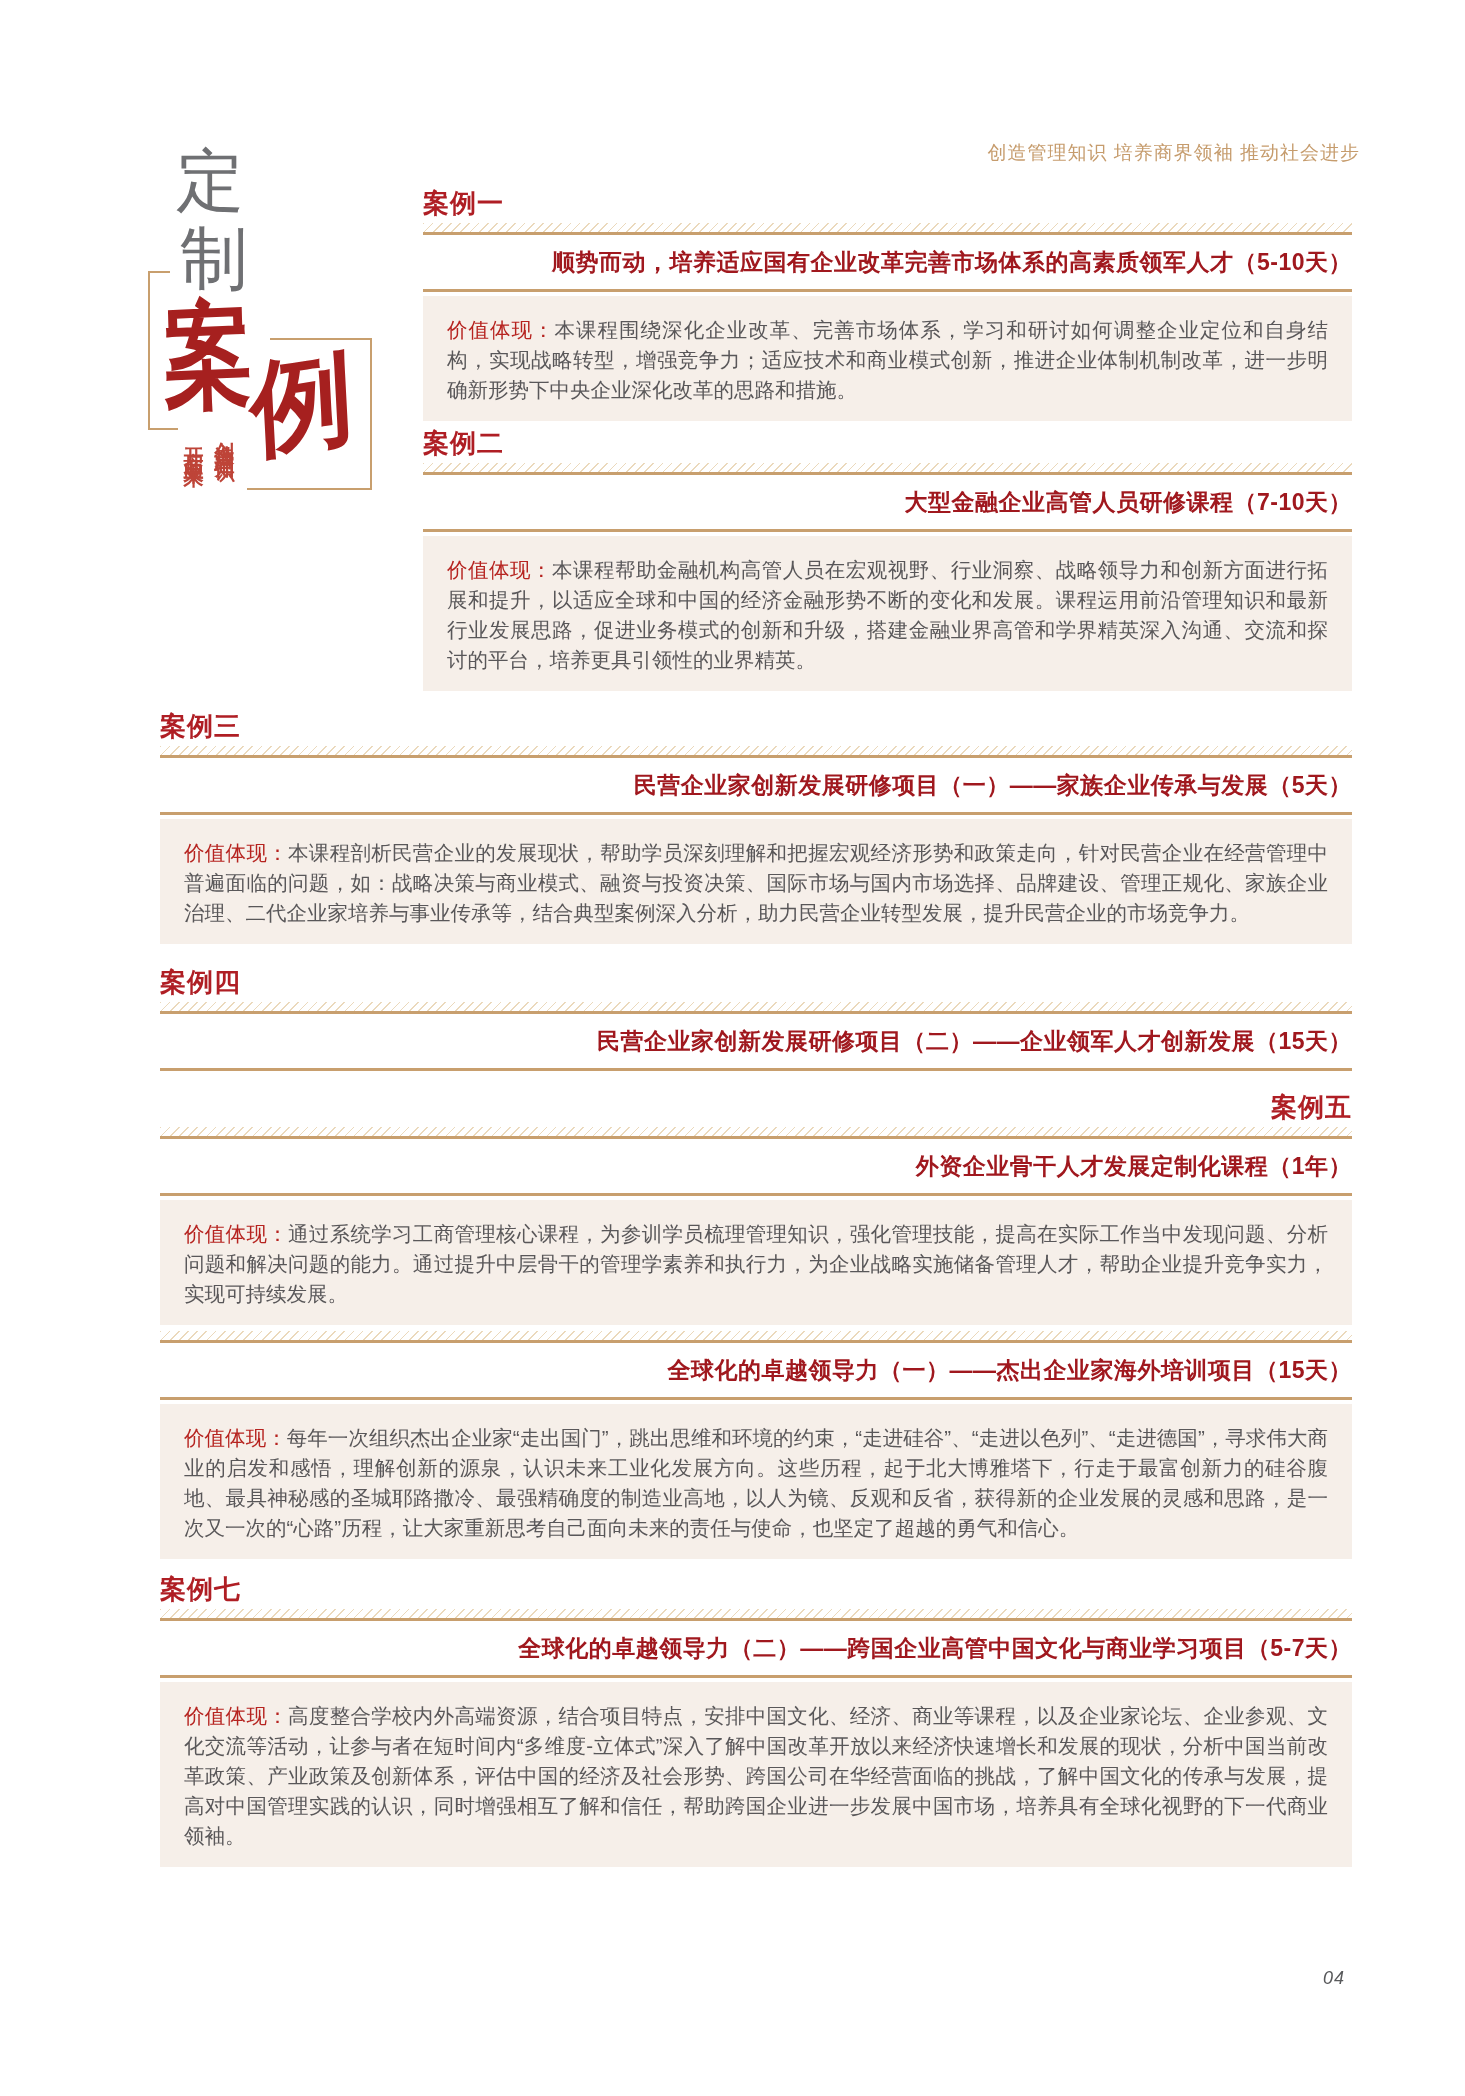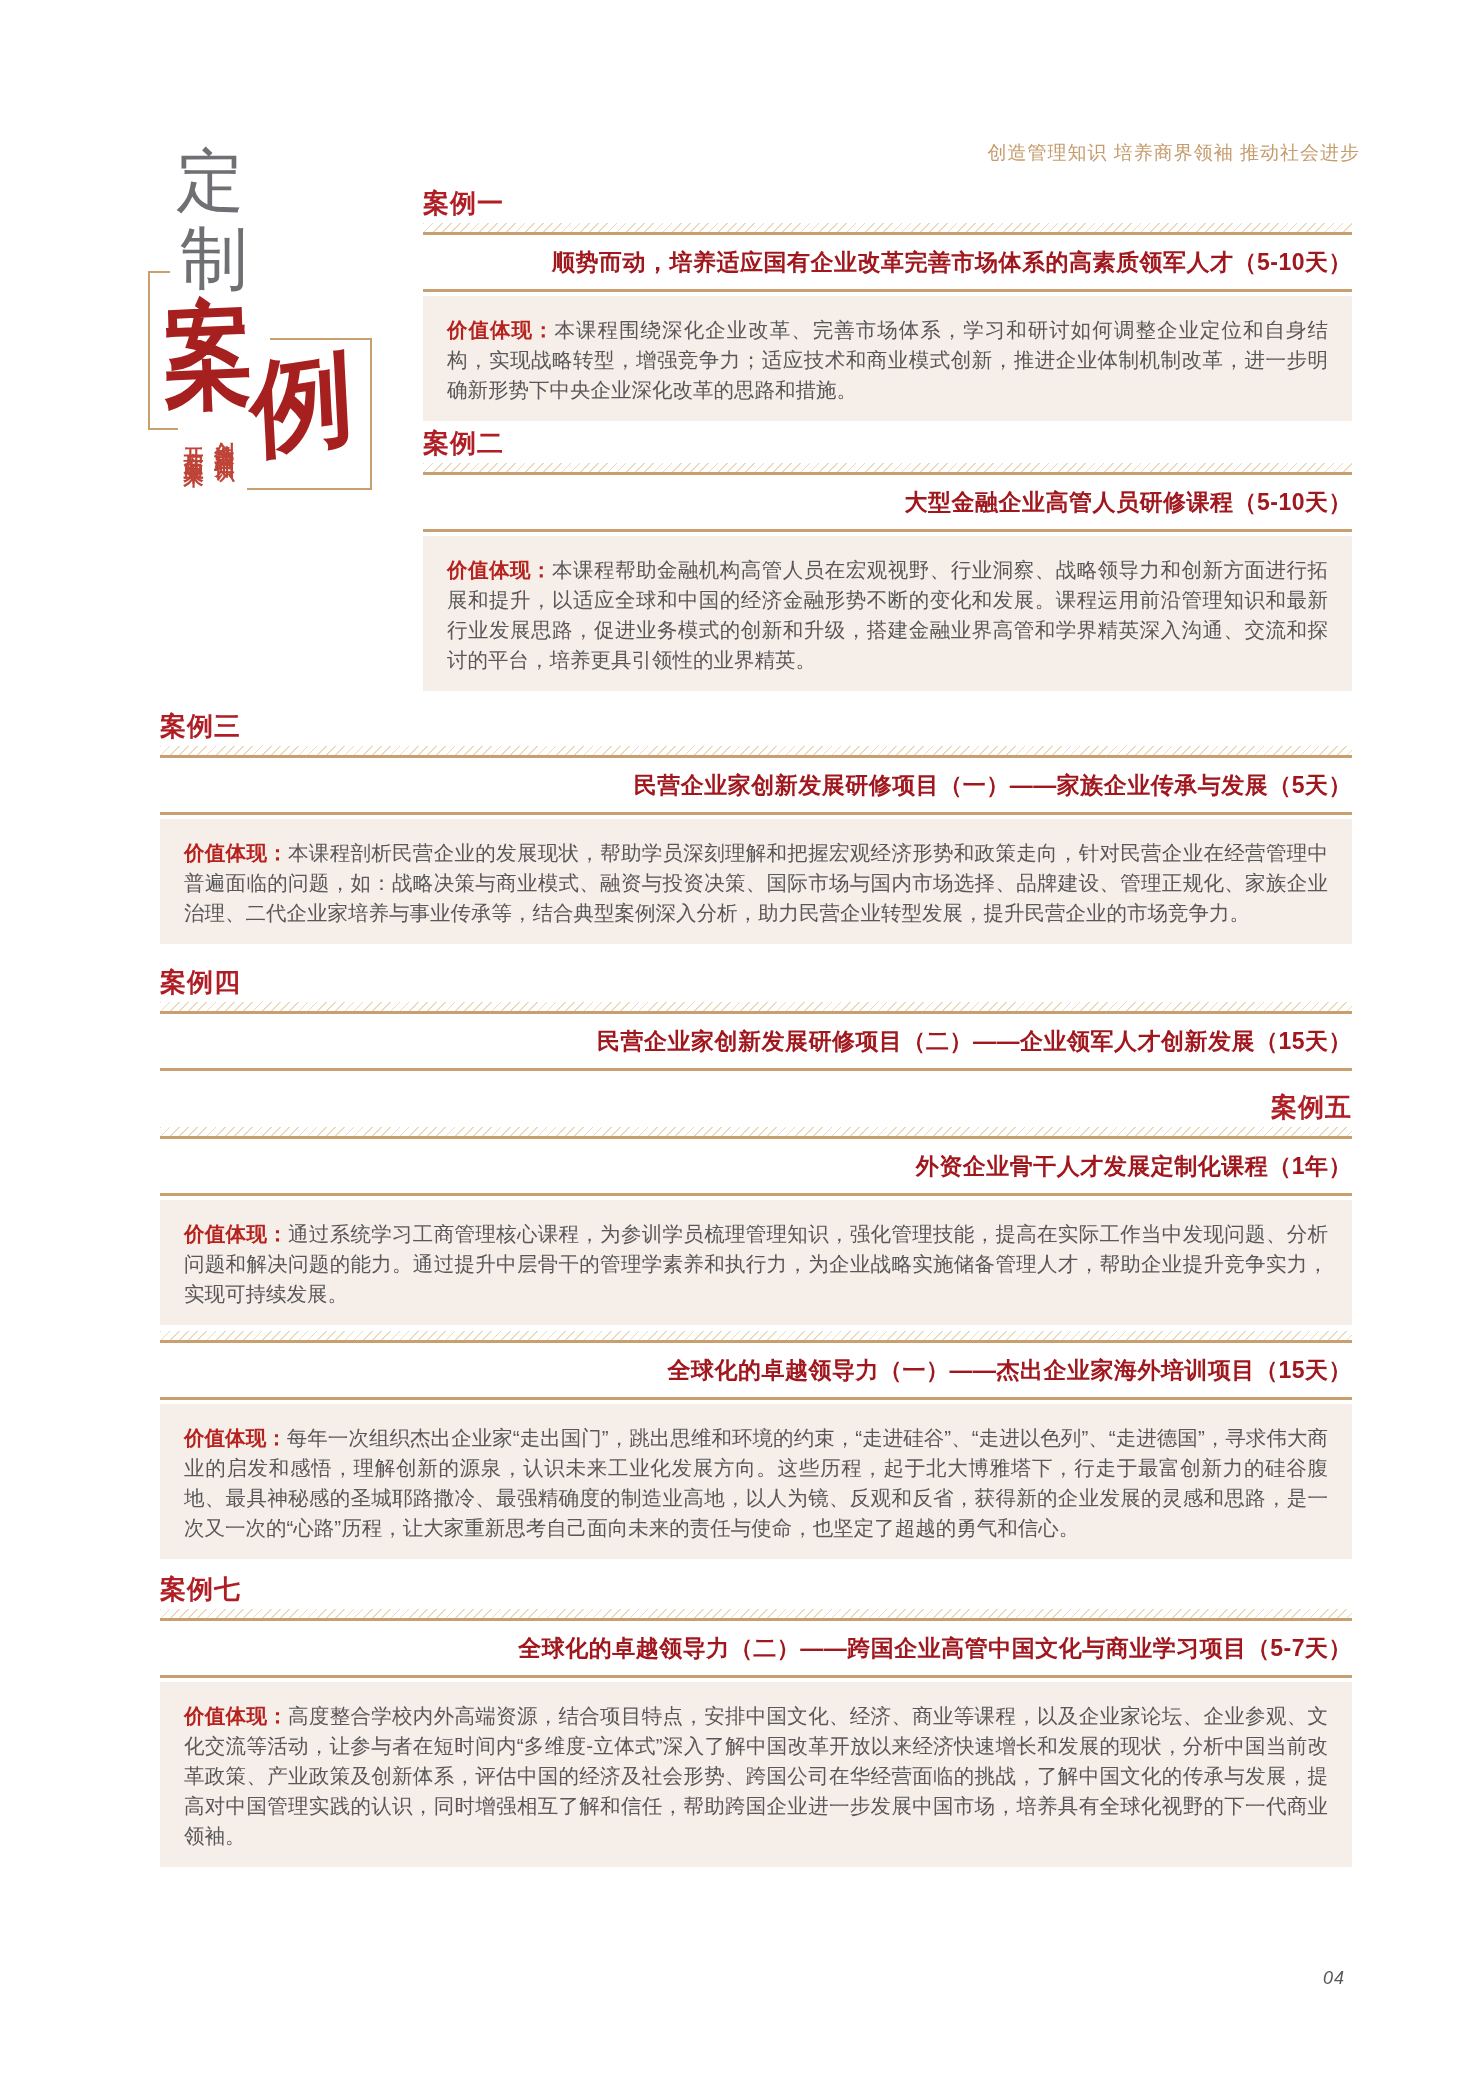--- a/index.html
+++ b/index.html
@@ -55,21 +55,21 @@
   .rule-under{margin-top:12px;}
   .case-title{
     margin-top:12px;font-size:23px;font-weight:bold;line-height:30px;
     color:var(--title-red);letter-spacing:0.5px;text-align:right;
   }
   .value-box{
     margin-top:4px;background:var(--box-bg);padding:19px 24px 16px 24px;
     font-size:20.5px;line-height:30px;color:var(--body-gray);
     text-align:justify;
   }
-  .value-label{color:var(--value-red);font-weight:bold;}
+  .value-label{color:var(--value-red);font-weight:normal;}
   .mt-c2{margin-top:8px;}
   .mt-std{margin-top:24px;}
   .mt-c5{margin-top:22px;text-align:right;}
   .mt-c6{margin-top:22px;}
   .mt-c7{margin-top:16px;}
   .mt-c1{margin-top:189px;}
   .mt-c3{margin-top:712px;}
   .page-number{
     position:absolute;left:1323px;top:1968px;font-size:18px;color:#58595B;letter-spacing:1px;font-style:italic;
   }
@@ -106,21 +106,21 @@
       <div class="rule rule-under"></div>
       <div class="value-box">
         <span class="value-label">价值体现：</span><span>本课程围绕深化企业改革、完善市场体系，学习和研讨如何调整企业定位和自身结构，实现战略转型，增强竞争力；适应技术和商业模式创新，推进企业体制机制改革，进一步明确新形势下中央企业深化改革的思路和措施。</span>
       </div>
     </section>
 
     <section>
       <h2 class="case-label mt-c2">案例二</h2>
       <div class="hatch"></div>
       <div class="rule"></div>
-      <h3 class="case-title">大型金融企业高管人员研修课程（5-10天）</h3>
+      <h3 class="case-title">大型金融企业高管人员研修课程（7-10天）</h3>
       <div class="rule rule-under"></div>
       <div class="value-box">
         <span class="value-label">价值体现：</span><span>本课程帮助金融机构高管人员在宏观视野、行业洞察、战略领导力和创新方面进行拓展和提升，以适应全球和中国的经济金融形势不断的变化和发展。课程运用前沿管理知识和最新行业发展思路，促进业务模式的创新和升级，搭建金融业界高管和学界精英深入沟通、交流和探讨的平台，培养更具引领性的业界精英。</span>
       </div>
     </section>
 
   </div>
 
   <div class="col-b">
 

